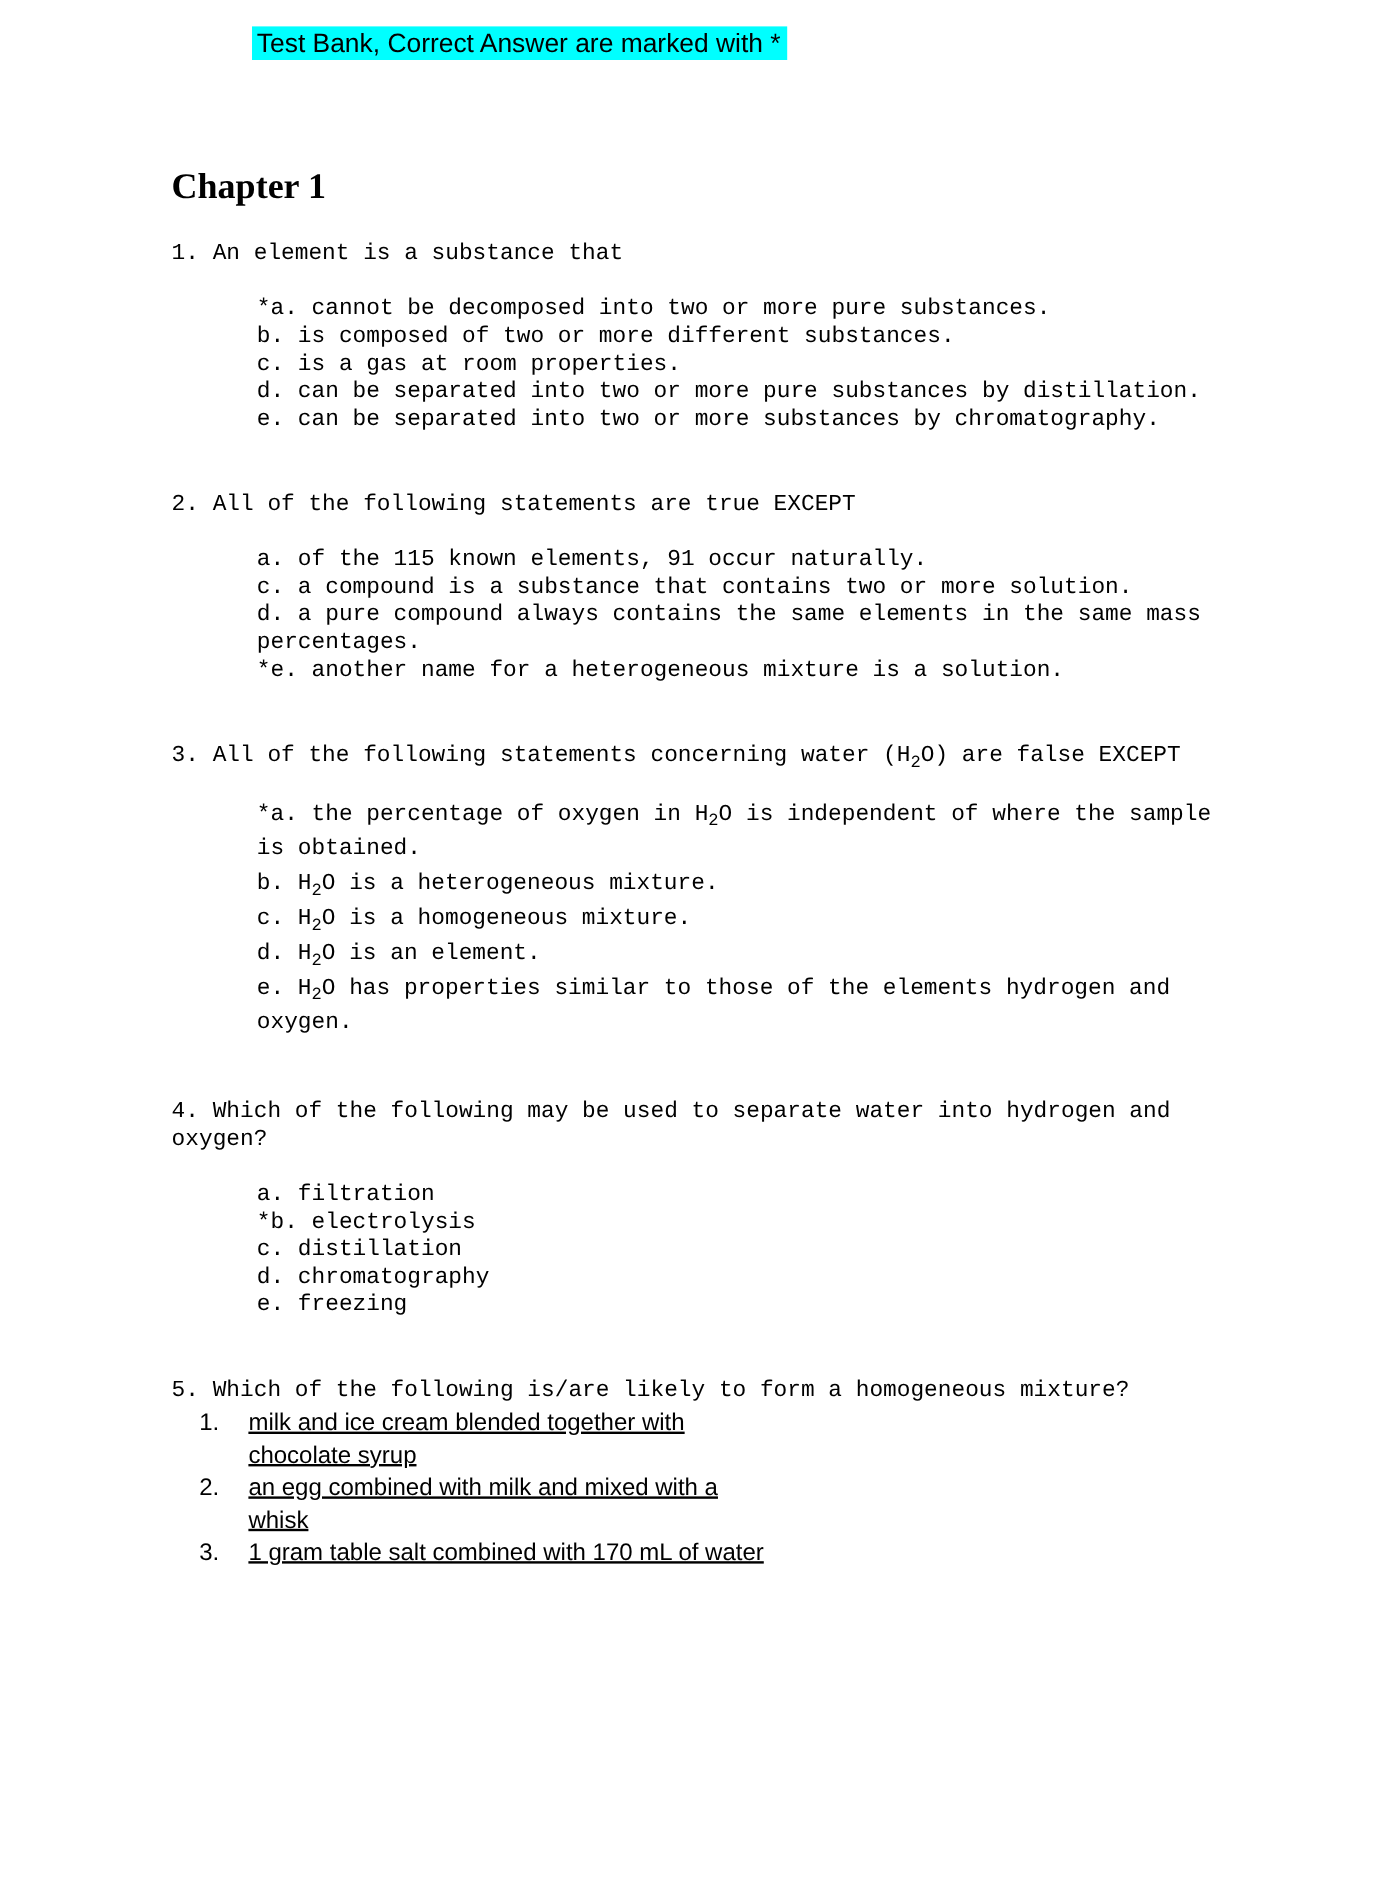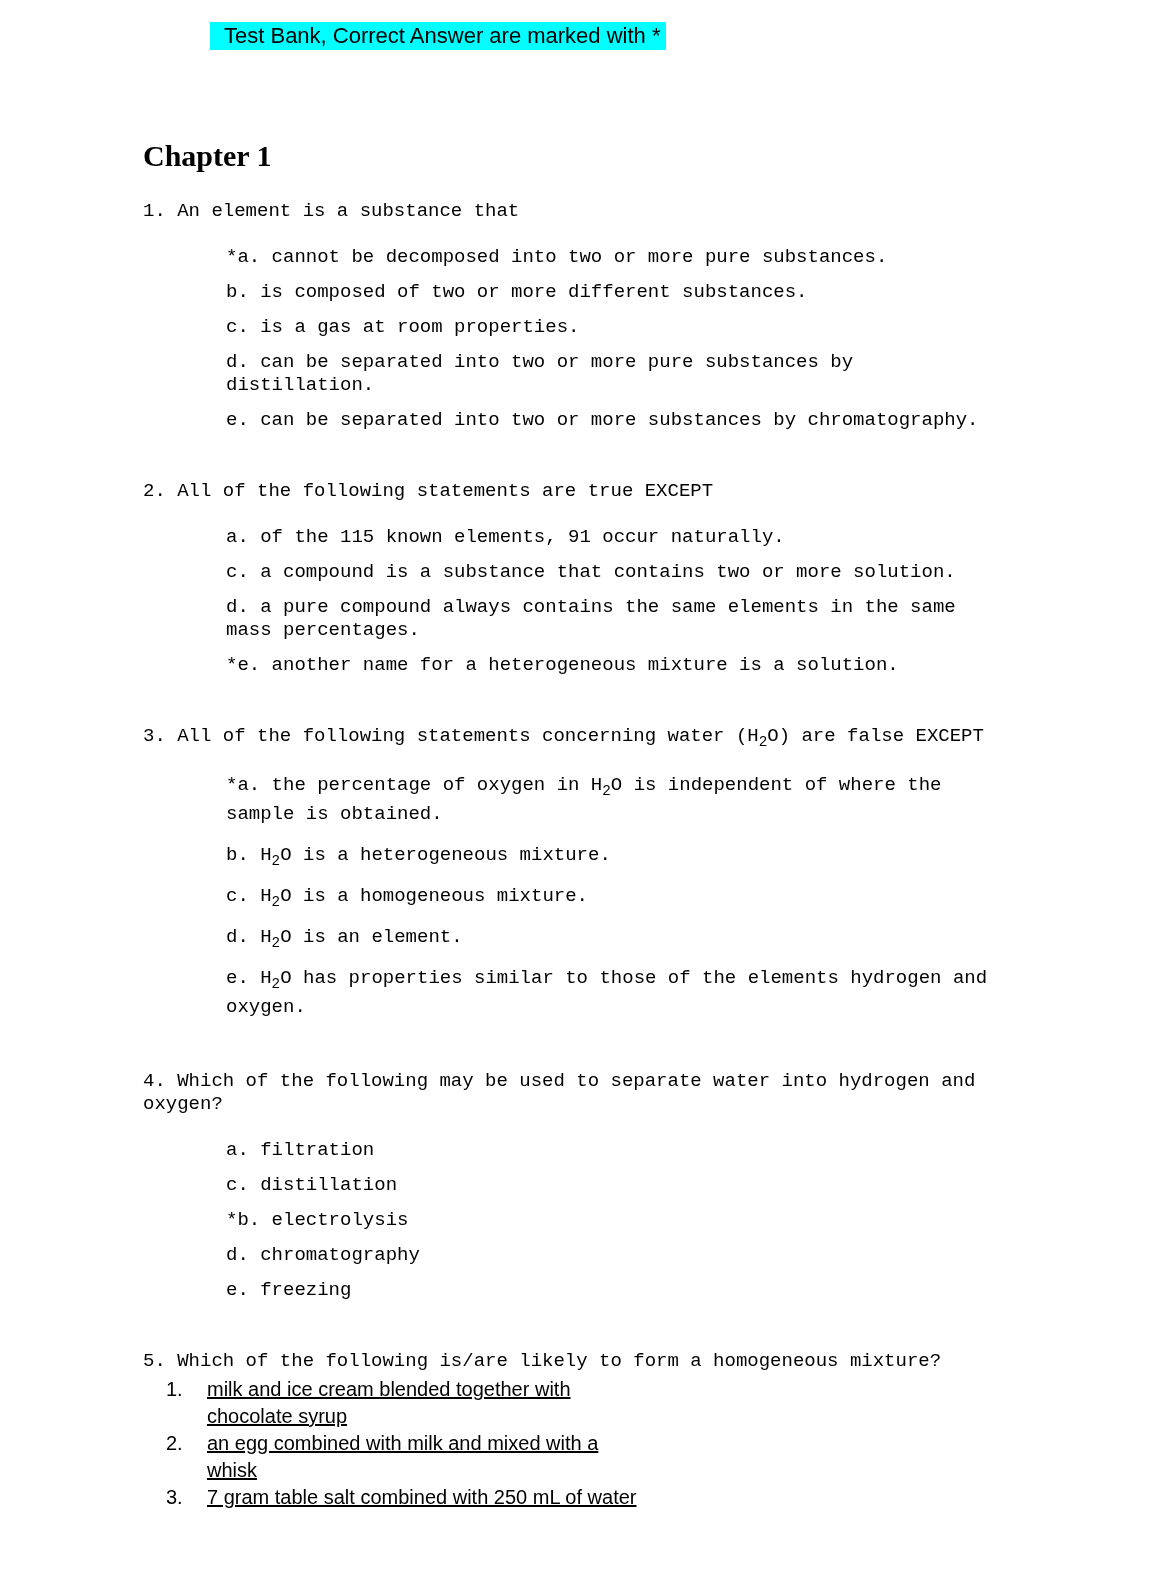--- a/index.html
+++ b/index.html
@@ -13,35 +13,35 @@
     position: relative;
     width: 1152px; height: 1584px;
     padding: 22px 0 0 143px;
     overflow: hidden;
   }
   .doc-header {
     margin-left: 67px;
     font-family: "Liberation Sans", "DejaVu Sans", sans-serif;
     font-size: 22px; line-height: 27px;
   }
-  .hl { padding: 1px 5px 2px 14px; }
+  .hl { padding: 1px 5px 2px 4px; }
   .chapter {
     font-family: Liberation Serif, serif;
     font-size: 30px; font-weight: 700;
     line-height: 34px;
     margin: 90px 0 0 0;
   }
   .question { font-size: 19px; }
   .q-title { margin: 48px 0 0 0; width: 872px; line-height: 23px; }
   .question.first .q-title { margin-top: 27px; }
   .q-options {
     margin: 23px 0 0 71px;
     width: 808px; line-height: 23px;
   }
-  .q-options p { margin: 12px; }
+  .q-options p { margin: 0; }
   .q-sub .q-options { line-height: 29px; }
   sub { font-size: 0.75em; line-height: 0; }
   .mix-list {
     margin: 3px 0 0 0;
     font-family: "Liberation Sans", "DejaVu Sans", sans-serif;
     font-size: 20px; line-height: 27px;
   }
   .mix-item { display: flex; }
   .mix-num { flex: 0 0 41px; margin-left: 23px; }
   .mix-text { white-space: pre-line; text-decoration: underline; }
@@ -86,40 +86,40 @@
       <p>c. H<sub>2</sub>O is a homogeneous mixture.</p>
       <p>d. H<sub>2</sub>O is an element.</p>
       <p>e. H<sub>2</sub>O has properties similar to those of the elements hydrogen and oxygen.</p>
     </div>
   </section>
 
   <section class="question">
     <p class="q-title">4. Which of the following may be used to separate water into hydrogen and oxygen?</p>
     <div class="q-options">
       <p>a. filtration</p>
+      <p>*b. electrolysis</p>
       <p>c. distillation</p>
-      <p>*b. electrolysis</p>
       <p>d. chromatography</p>
       <p>e. freezing</p>
     </div>
   </section>
 
   <section class="question">
     <p class="q-title">5. Which of the following is/are likely to form a homogeneous mixture?</p>
     <div class="mix-list">
       <div class="mix-item">
         <span class="mix-num">1.</span>
         <span class="mix-text">milk and ice cream blended together with
 chocolate syrup</span>
       </div>
       <div class="mix-item">
         <span class="mix-num">2.</span>
         <span class="mix-text">an egg combined with milk and mixed with a
 whisk</span>
       </div>
       <div class="mix-item">
         <span class="mix-num">3.</span>
-        <span class="mix-text">7 gram table salt combined with 250 mL of water</span>
+        <span class="mix-text">1 gram table salt combined with 170 mL of water</span>
       </div>
     </div>
   </section>
 
 </div>
 
 </body></html>

